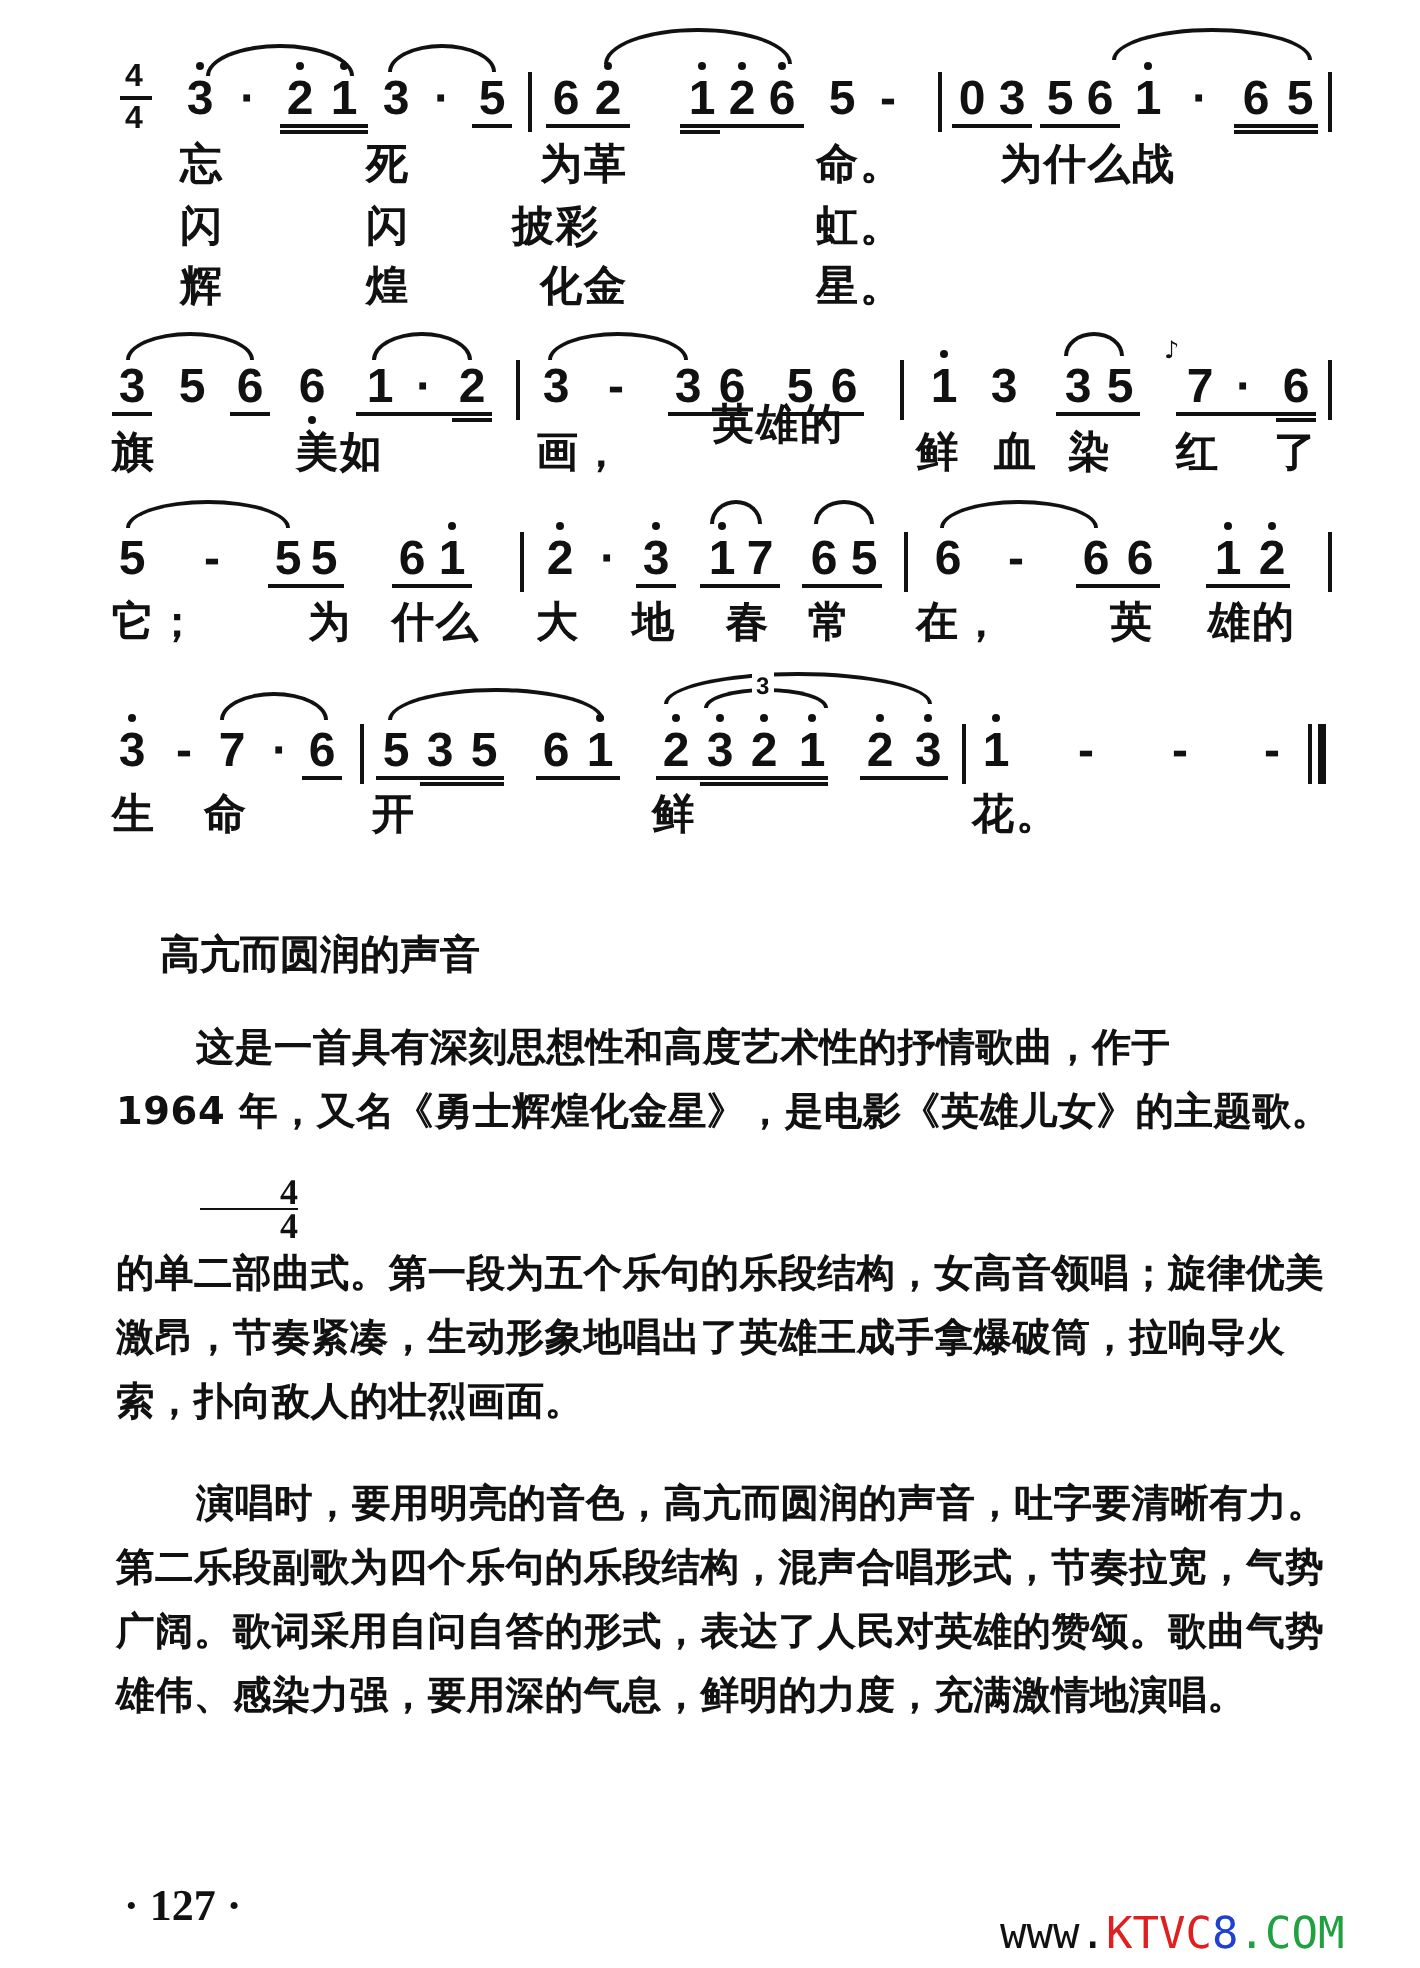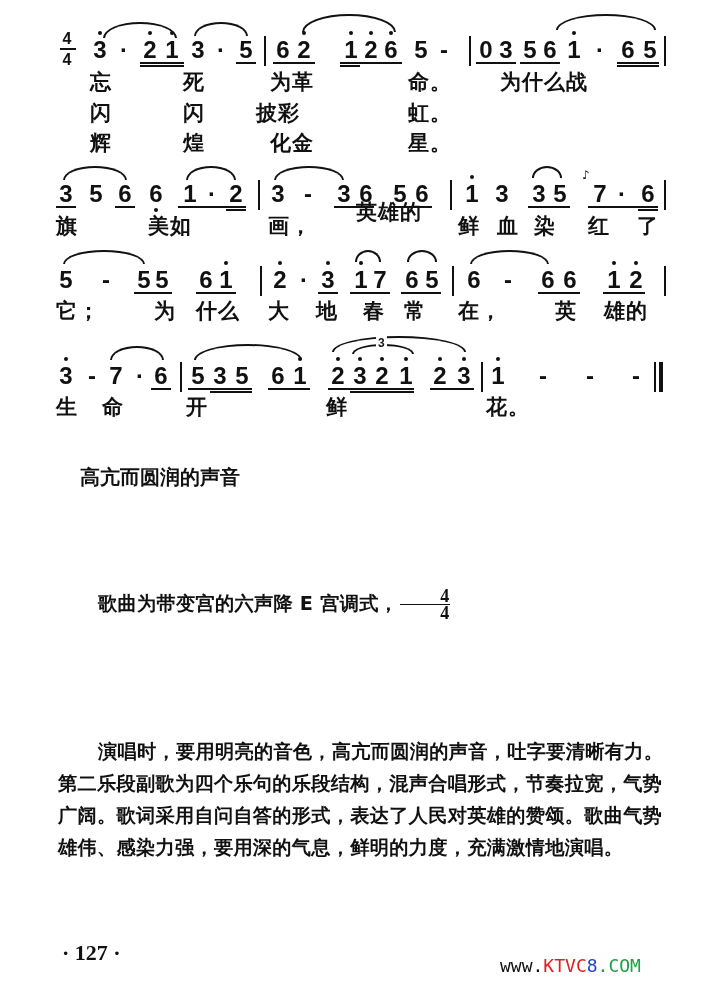--- a/index.html
+++ b/index.html
@@ -16,21 +16,21 @@
   .ts { position:absolute; font-family:"Liberation Sans", sans-serif; font-weight:bold; font-size:16px; line-height:16px; text-align:center; width:14px; }
   .ts-line { position:absolute; height:2px; background:#111; }
   .heading { position:absolute; left:80px; top:464px; font-weight:bold; font-size:20px; }
   .para { position:absolute; left:58px; width:620px; font-family:"DejaVu Sans", sans-serif; font-weight:bold; font-size:19.2px; line-height:32px; letter-spacing:0.3px; }
   .para p { margin:0; }
   .indent { text-indent:40px; }
   .frac { display:inline-block; vertical-align:middle; text-align:center; font-family:"Liberation Serif", serif; font-size:18px; line-height:16px; margin:0 2px; }
   .frac span { display:block; }
   .frac .fl { border-top:1.5px solid #111; }
   .pageno { position:absolute; left:62px; top:940px; font-family:"Liberation Serif", serif; font-size:22px; font-weight:bold; }
-  .wm { position:absolute; left:500px; top:955px; font-family:"DejaVu Sans Mono", monospace; font-size:18px; letter-spacing:0px; }
+  .wm { position:absolute; left:500px; top:955px; font-family:"DejaVu Sans Mono", monospace; font-size:22px; letter-spacing:0px; }
 </style>
 </head>
 <body>
 
 <div>
 
   <div>
     <div class="ts" style="left:60px;top:31px">4</div>
     <div class="ts-line" style="left:60px;top:48px;width:16px"></div>
     <div class="ts" style="left:60px;top:52px">4</div>
@@ -243,24 +243,27 @@
     <span class="lyric" style="left:102px;top:395px">命</span>
     <span class="lyric" style="left:186px;top:395px">开</span>
     <span class="lyric" style="left:326px;top:395px">鲜</span>
     <span class="lyric" style="left:486px;top:395px">花。</span>
   </div>
 </div>
 
 <div class="heading">高亢而圆润的声音</div>
 
 <div class="para" style="top:508px">
+  <p class="indent">这是一首具有深刻思想性和高度艺术性的抒情歌曲，作于</p>
+  <p>1964 年，又名《勇士辉煌化金星》，是电影《英雄儿女》的主题歌。</p>
 </div>
 
 <div class="para" style="top:588px">
-  <p class="indent"><span>歌曲为带变宫的六声降 E 宫调式，</span><span class="frac"><span>4</span><span class="fl">4</span></span></p>
+  <p class="indent"><span class="frac"><span>4</span><span class="fl">4</span></span></p>
+  <p>的单二部曲式。第一段为五个乐句的乐段结构，女高音领唱；旋律优美激昂，节奏紧凑，生动形象地唱出了英雄王成手拿爆破筒，拉响导火索，扑向敌人的壮烈画面。</p>
 </div>
 
 <div class="para" style="top:736px">
   <p class="indent">演唱时，要用明亮的音色，高亢而圆润的声音，吐字要清晰有力。第二乐段副歌为四个乐句的乐段结构，混声合唱形式，节奏拉宽，气势广阔。歌词采用自问自答的形式，表达了人民对英雄的赞颂。歌曲气势雄伟、感染力强，要用深的气息，鲜明的力度，充满激情地演唱。</p>
 </div>
 
 <div class="pageno">· 127 ·</div>
 <div class="wm">
   <span style="color:#111">www.</span><span style="color:#e02020">KTV</span><span style="color:#e02020">C</span><span style="color:#2040d0">8</span><span style="color:#20a040">.COM</span>
 </div>

